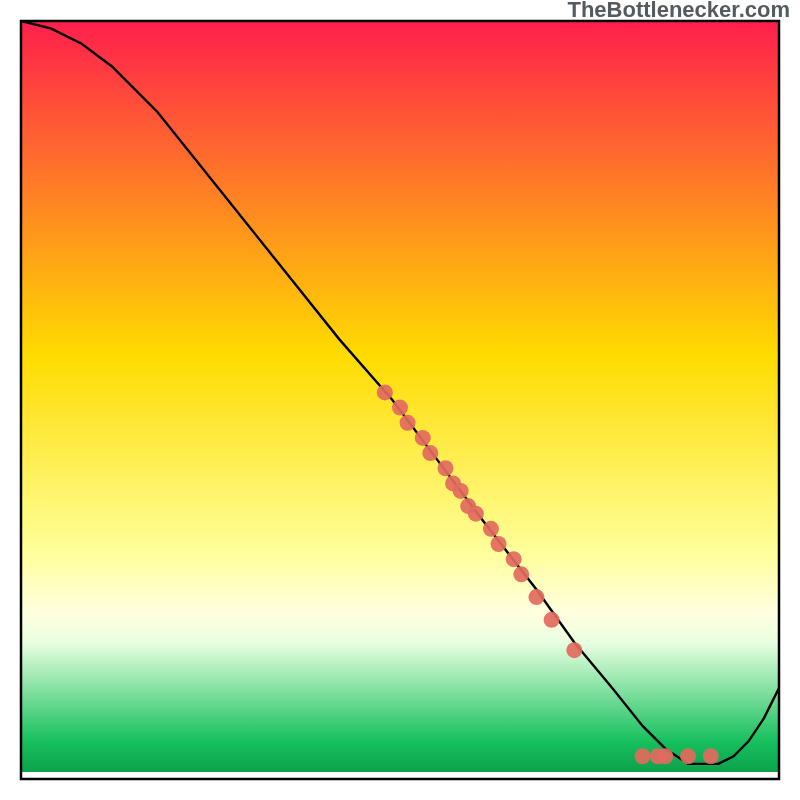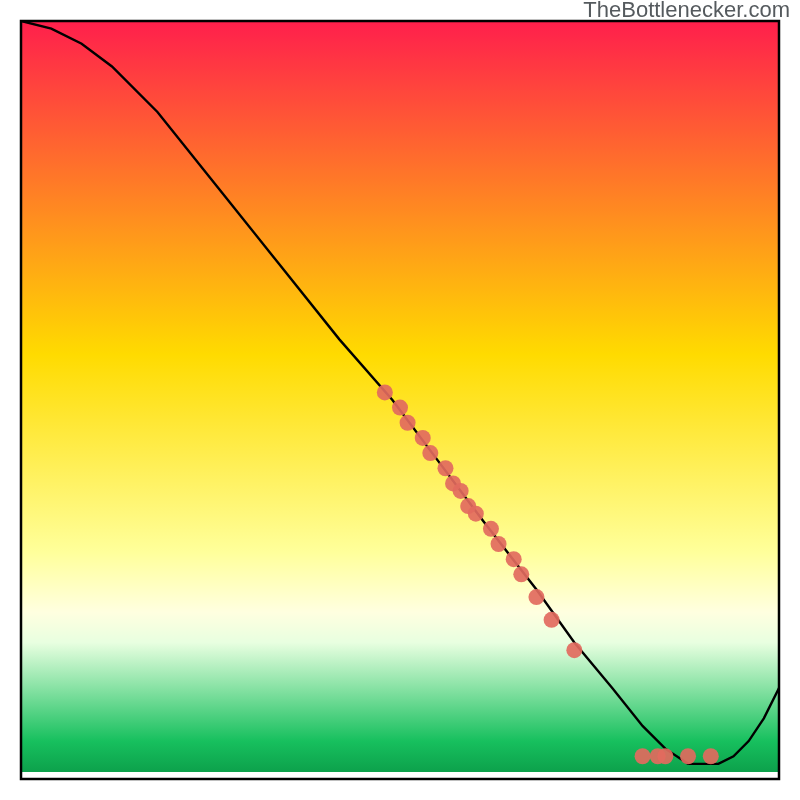--- a/index.html
+++ b/index.html
@@ -7,20 +7,21 @@
     padding: 0;
     width: 800px;
     height: 800px;
     overflow: hidden;
     font-family: Arial, Helvetica, sans-serif;
   }
   #chart-root {
     width: 800px;
     height: 800px;
     position: relative;
+    font-weight: bold;
   }
   svg {
     display: block;
   }
   .watermark {
     font-size: 22px;
     fill: #555a5e;
     font-family: Arial, Helvetica, sans-serif;
   }
 </style>

